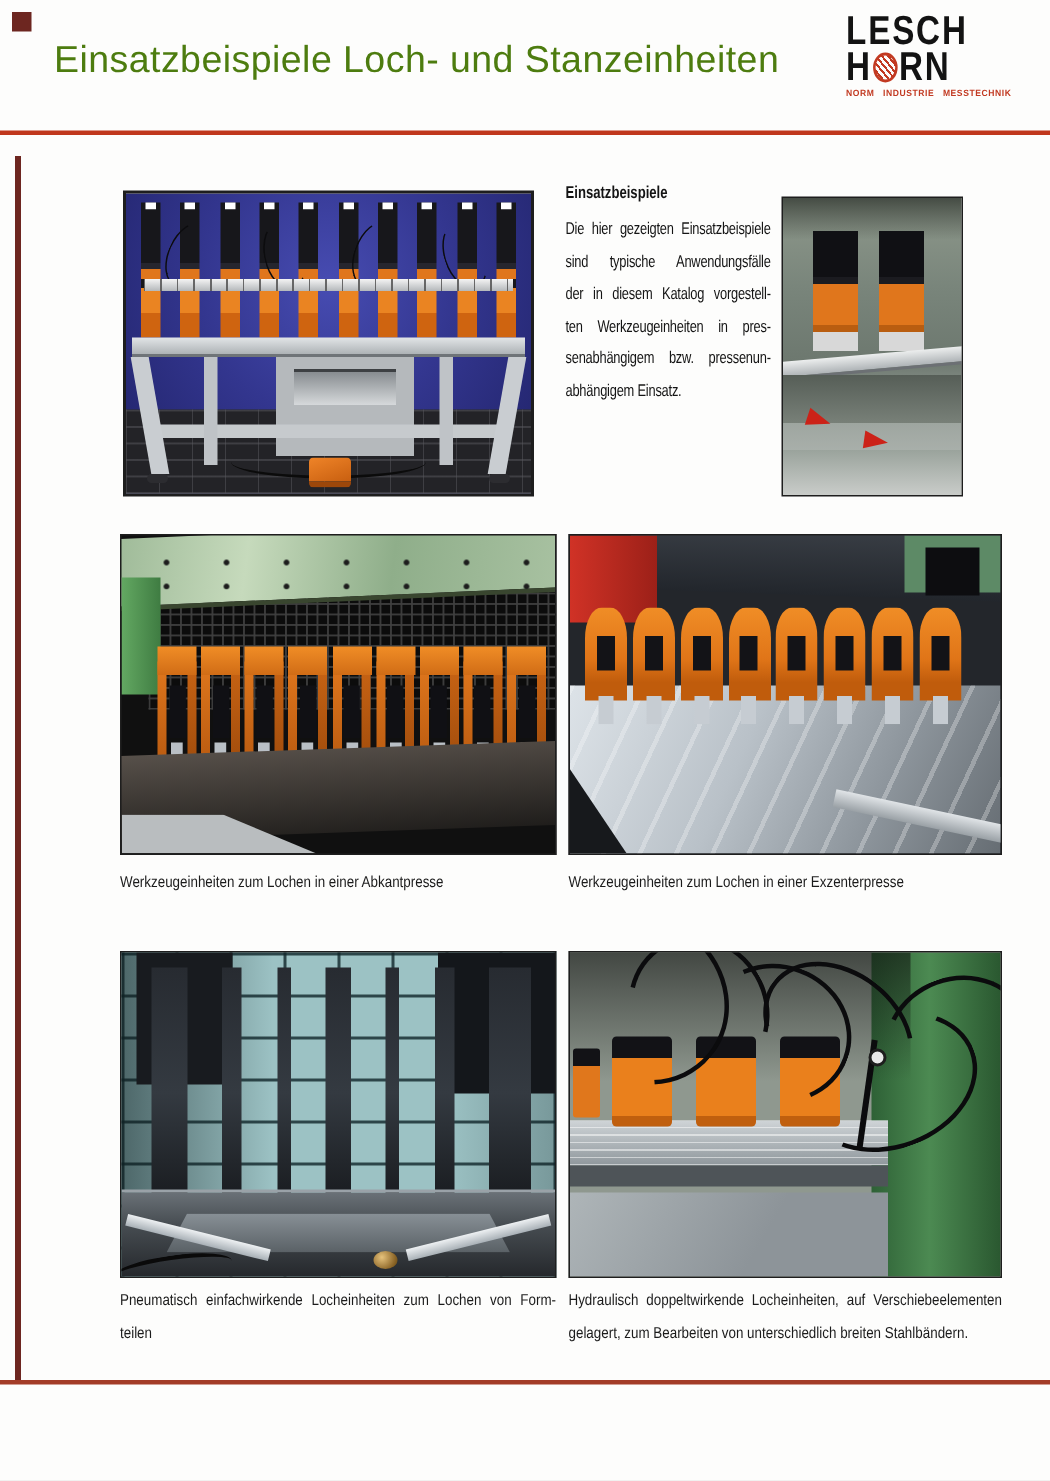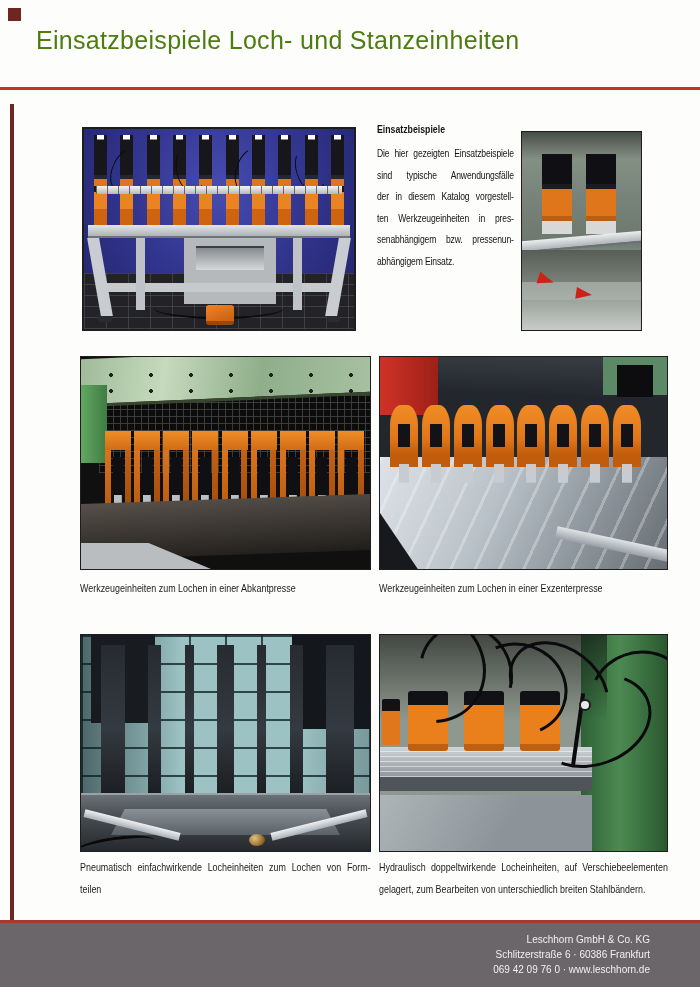--- a/index.html
+++ b/index.html
@@ -223,20 +223,25 @@
 </head>
 <body>
 
 <div class="page">
 
   <div class="corner-square"></div>
   <div class="left-bar"></div>
 
   <div class="page-title">Einsatzbeispiele Loch- und Stanzeinheiten</div>
 
+  <div class="logo">
+    <div class="logo-word">LESCH</div>
+    <div class="logo-word"><span>H</span><span class="logo-o"></span><span>RN</span></div>
+    <div class="logo-tagline">NORM INDUSTRIE MESSTECHNIK</div>
+  </div>
 
   <div class="header-rule"></div>
 
   <div class="photo photo-a">
     <div class="pa-floor"></div>
     <div class="pa-units">
         <div class="unit"></div>
         <div class="unit"></div>
         <div class="unit"></div>
         <div class="unit"></div>
@@ -380,21 +385,14 @@
   <div class="caption cap-bot-left">
     <div class="just">Pneumatisch einfachwirkende Locheinheiten zum Lochen von Form-</div>
     <div>teilen</div>
   </div>
   <div class="caption cap-bot-right">
     <div class="just">Hydraulisch doppeltwirkende Locheinheiten, auf Verschiebeelementen</div>
     <div>gelagert, zum Bearbeiten von unterschiedlich breiten Stahlbändern.</div>
   </div>
 
   <div class="footer-rule"></div>
-  <div class="footer">
-    <div class="footer-text">
-      <div>Leschhorn GmbH &amp; Co. KG</div>
-      <div>Schlitzerstraße 6 · 60386 Frankfurt</div>
-      <div>069 42 09 76 0 · www.leschhorn.de</div>
-    </div>
-  </div>
 
 </div>
 
 </body></html>

